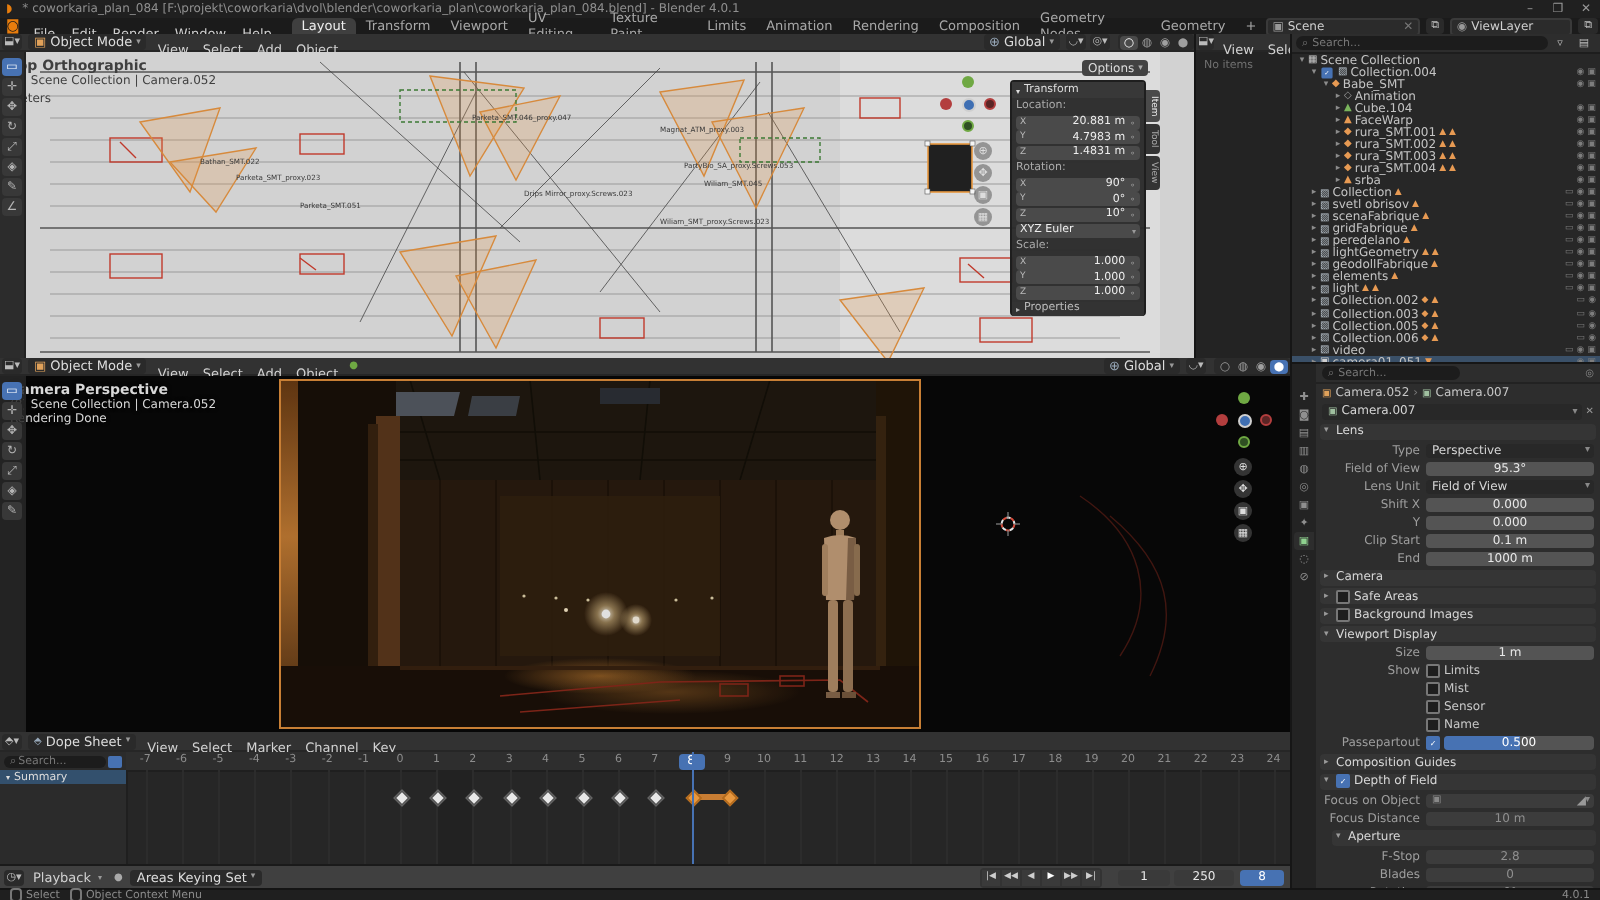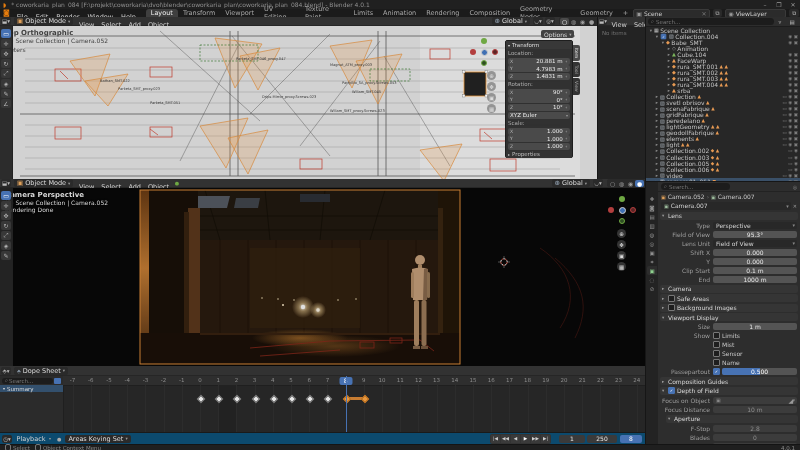--- a/index.html
+++ b/index.html
@@ -71,21 +71,21 @@
   #dope-ruler{position:absolute;left:63px;top:10px;right:0;height:9px;background:#2e2e2e;border-bottom:1px solid #1f1f1f;overflow:hidden;}
   .ruler-num{position:absolute;top:1px;font-size:5.5px;color:#8d8d8d;transform:translateX(-50%);}
   #cur-frame-badge{position:absolute;top:0.5px;width:13px;height:8px;background:#4772b3;border-radius:2px;color:#fff;font-size:6px;text-align:center;line-height:8px;transform:translateX(-50%);}
   #dope-left{position:absolute;left:0;top:10px;width:63px;bottom:0;background:#2b2b2b;border-right:1px solid #1f1f1f;}
   #summary-row{position:absolute;left:0;top:9px;width:63px;height:7px;background:#33506d;color:#dcdcdc;font-size:5.5px;display:flex;align-items:center;padding-left:3px;box-sizing:border-box;}
   #dope-canvas{position:absolute;left:63px;top:19px;right:0;bottom:0;overflow:hidden;}
   .gridline{position:absolute;top:0;bottom:0;width:1px;background:#2c2c2c;}
   .key{position:absolute;width:4px;height:4px;background:#e8e8e8;border:0.5px solid #555;transform:rotate(45deg) ;}
   .key.sel{background:#e8983f;border-color:#b36a1d;}
   #playhead{position:absolute;top:0;bottom:0;width:1.5px;background:#4772b3;}
-  #timeline{left:0;top:432px;width:645px;height:12px;background:#0c4a6e;border-top:1px solid #1a1a1a;display:flex;align-items:center;box-sizing:border-box;}
+  #timeline{left:0;top:432px;width:645px;height:12px;background:#404040;border-top:1px solid #1a1a1a;display:flex;align-items:center;box-sizing:border-box;}
   .tbtn{width:9px;height:8px;background:#3a3a3a;color:#cfcfcf;font-size:4.5px;display:flex;align-items:center;justify-content:center;}
   #statusbar{left:0;top:444px;width:800px;height:6px;background:#1f1f1f;display:flex;align-items:center;font-size:5.5px;color:#8a8a8a;border-top:1px solid #141414;box-sizing:border-box;}
   .mouse-ico{width:4px;height:5px;border:0.5px solid #777;border-radius:2px;margin:0 2px 0 5px;}
   
   .gizmo-dot{position:absolute;border-radius:50%;}
 </style>
 </head>
 <body>
 
 <div id="app">
@@ -987,20 +987,21 @@
   </div>
 
   <div class="abs" id="dope">
     <div class="ed-header" id="dope-header" style="height:10px;align-items:center;">
       <span class="hdr-ico">⬘▾</span>
       <span class="mode-dd">
         <span style="color:#9ab;margin-right:2px;font-size:5px;">⬘</span>
         <span>Dope Sheet</span>
           <span style="font-size:4.5px;margin-left:2px;color:#999;">▾</span>
       </span>
+      <span id="dope-menus"><span class="hdr-menu">View</span><span class="hdr-menu">Select</span><span class="hdr-menu">Marker</span><span class="hdr-menu">Channel</span><span class="hdr-menu">Key</span></span>
       <span style="flex:1"></span>
     </div>
     <div id="dope-left">
       <div class="row" style="height:9px;padding:0 2px;">
         <span class="searchbox" style="height:6px;">
           <span style="margin-right:1px;">⌕</span>
           <span>Search...</span>
         </span>
         <span style="width:7px;height:6px;background:#4772b3;border-radius:1px;margin-left:1px;"></span>
       </div>

